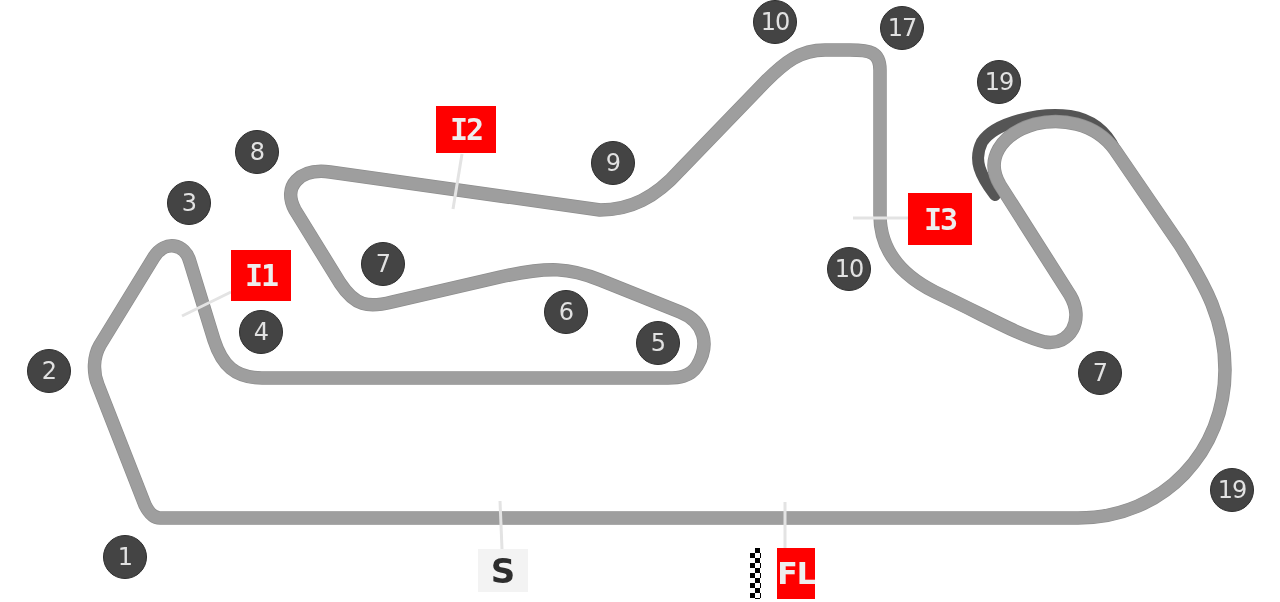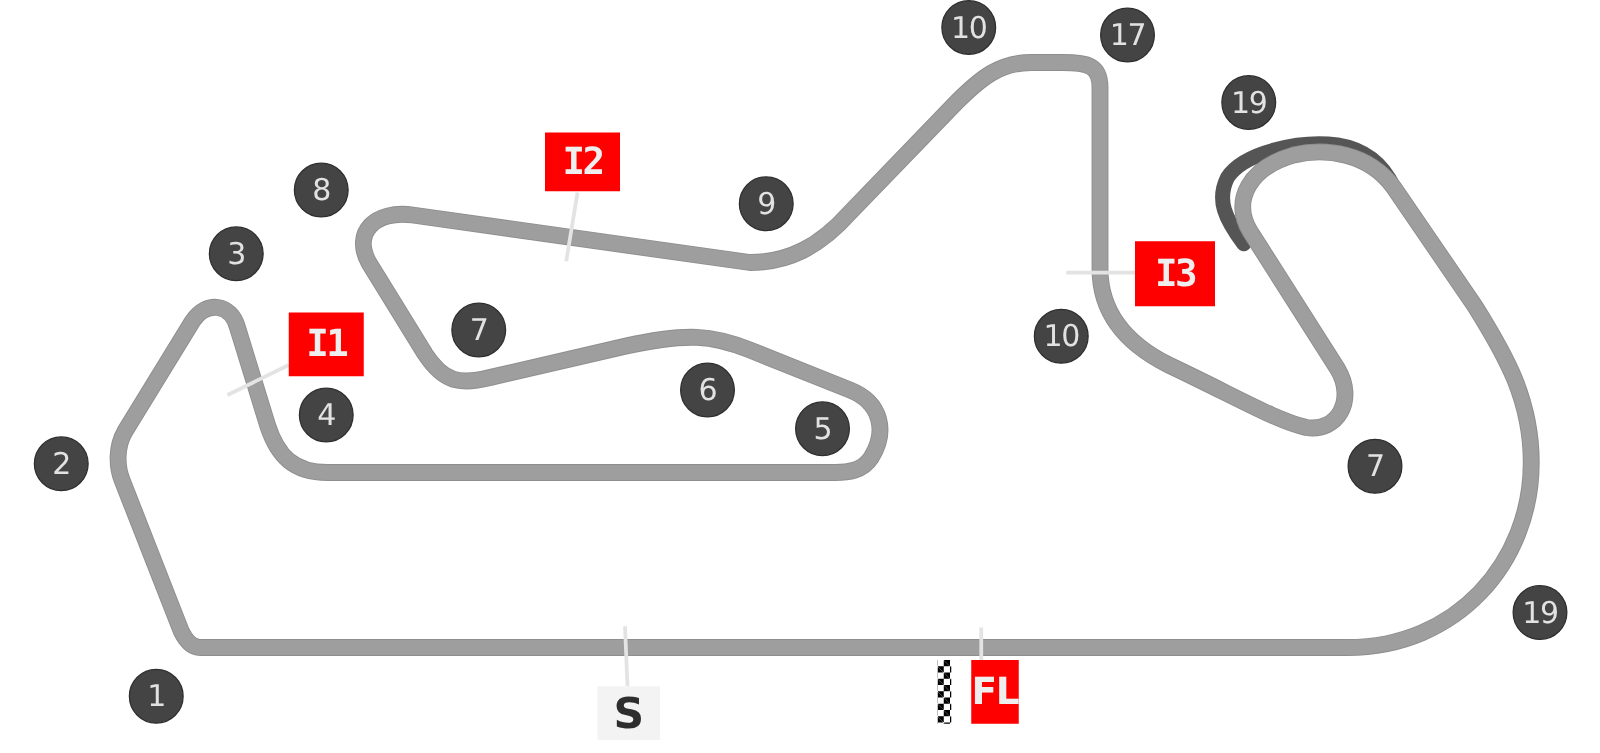--- a/index.html
+++ b/index.html
@@ -98,16 +98,16 @@
     <span>I2</span>
   </div>
 <div class="sector" style="left:908px;top:193px;width:64px;height:52px;">
     <span>I3</span>
   </div>
 
 <div class="start" style="left:478px;top:549px;width:50px;height:43px;">
     <span>S</span>
   </div>
 
-<div class="fl" style="left:750px;top:528px;width:65px;height:51px;gap:16px;">
+<div class="fl" style="left:750px;top:548px;width:65px;height:51px;gap:16px;">
   <div class="checker"></div>
   <div class="fl-label">FL</div>
 </div>
 
 </body></html>

